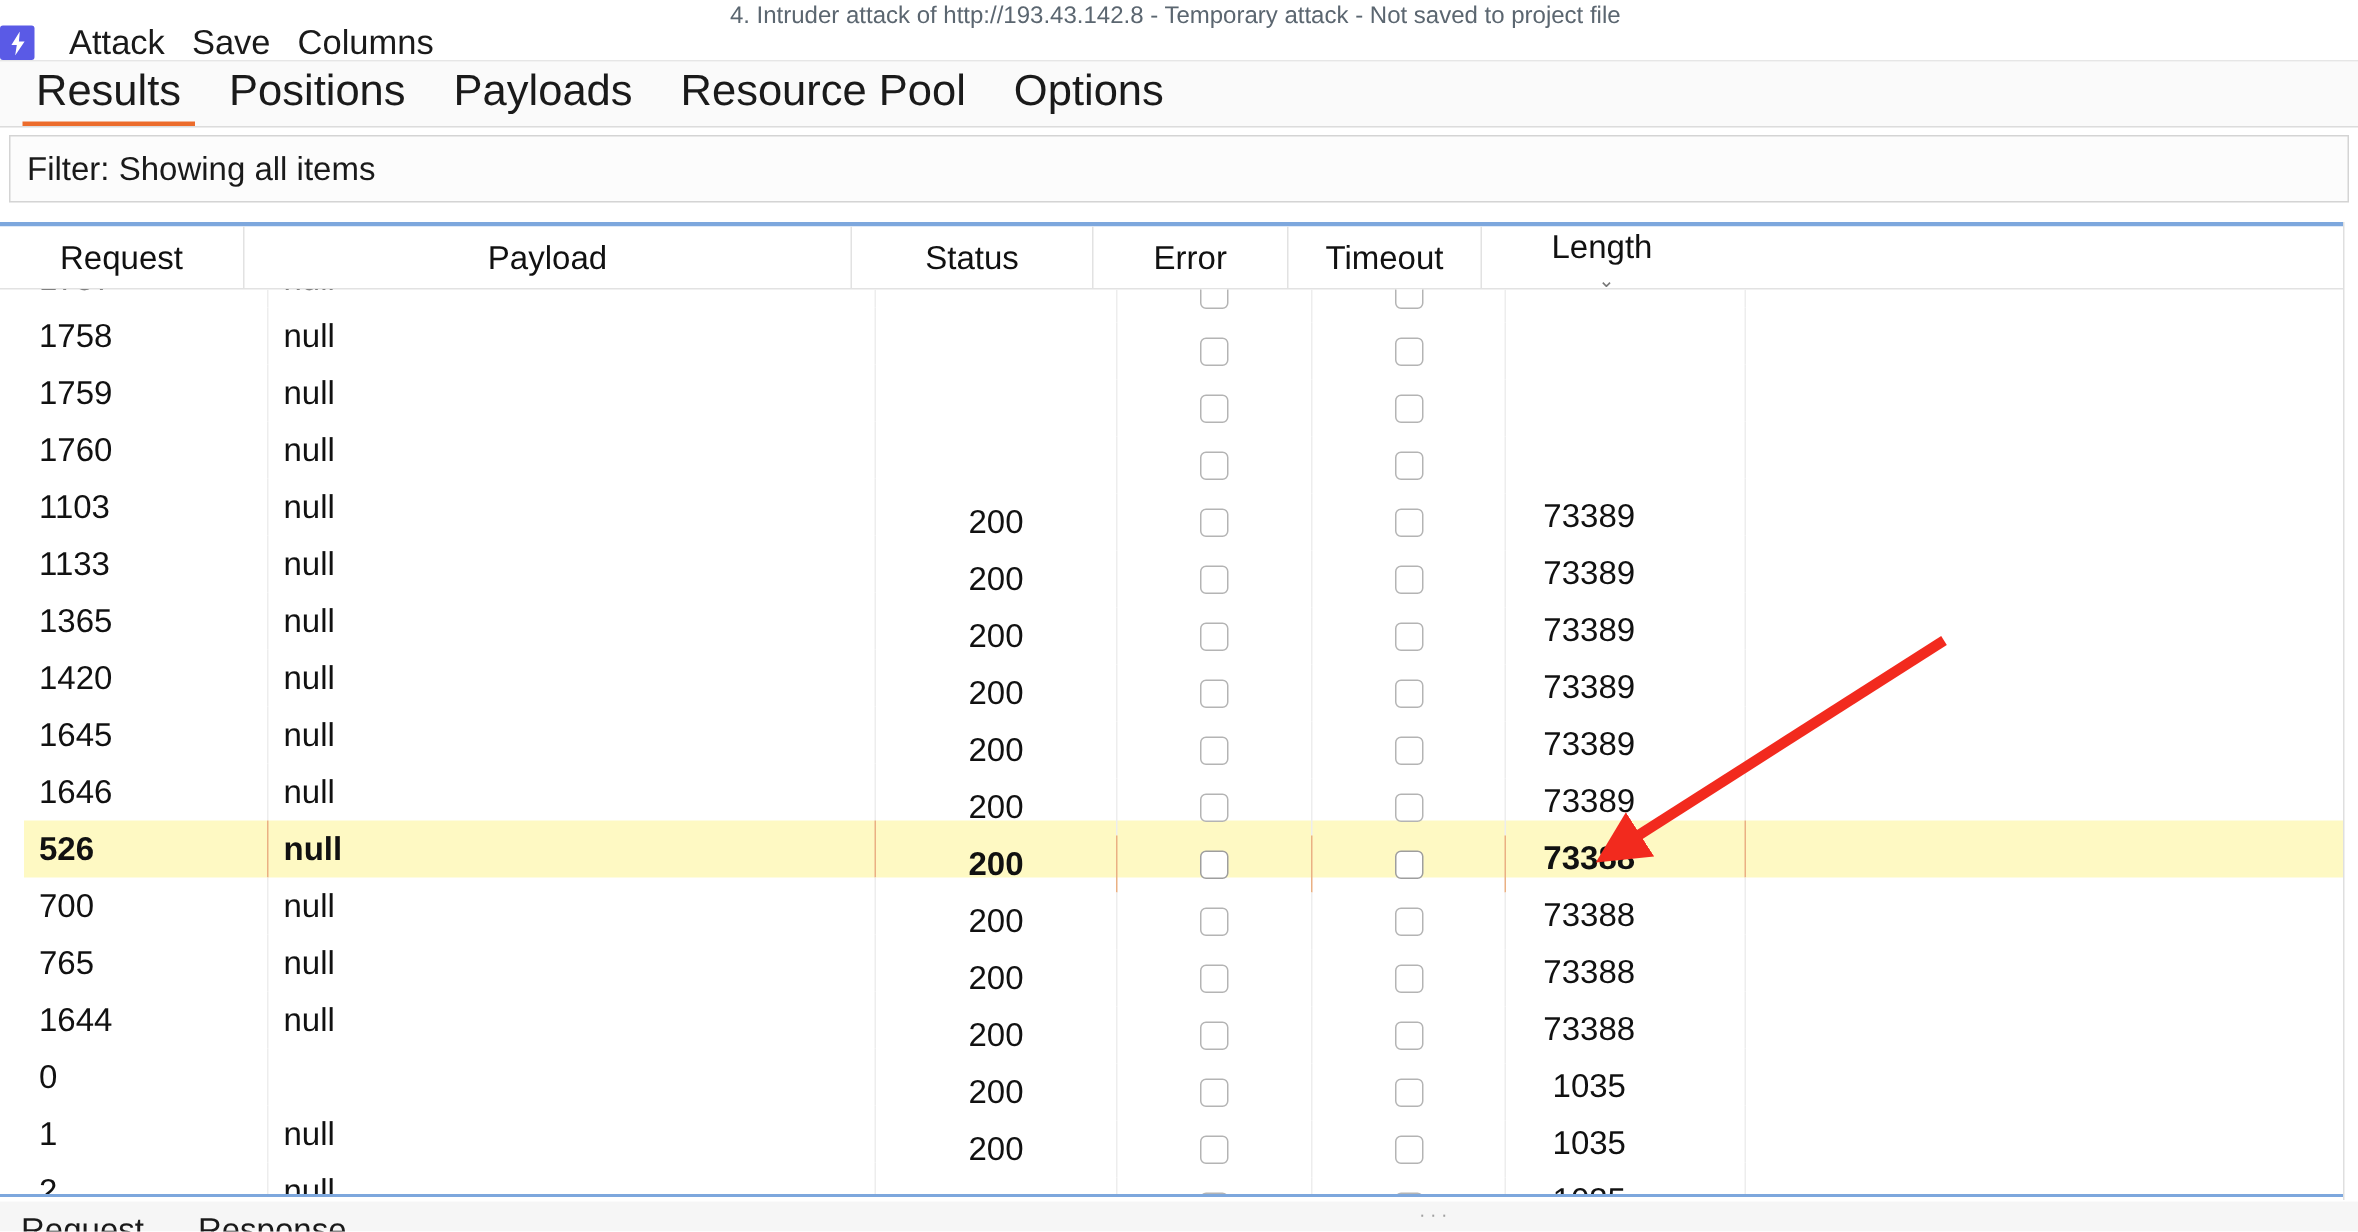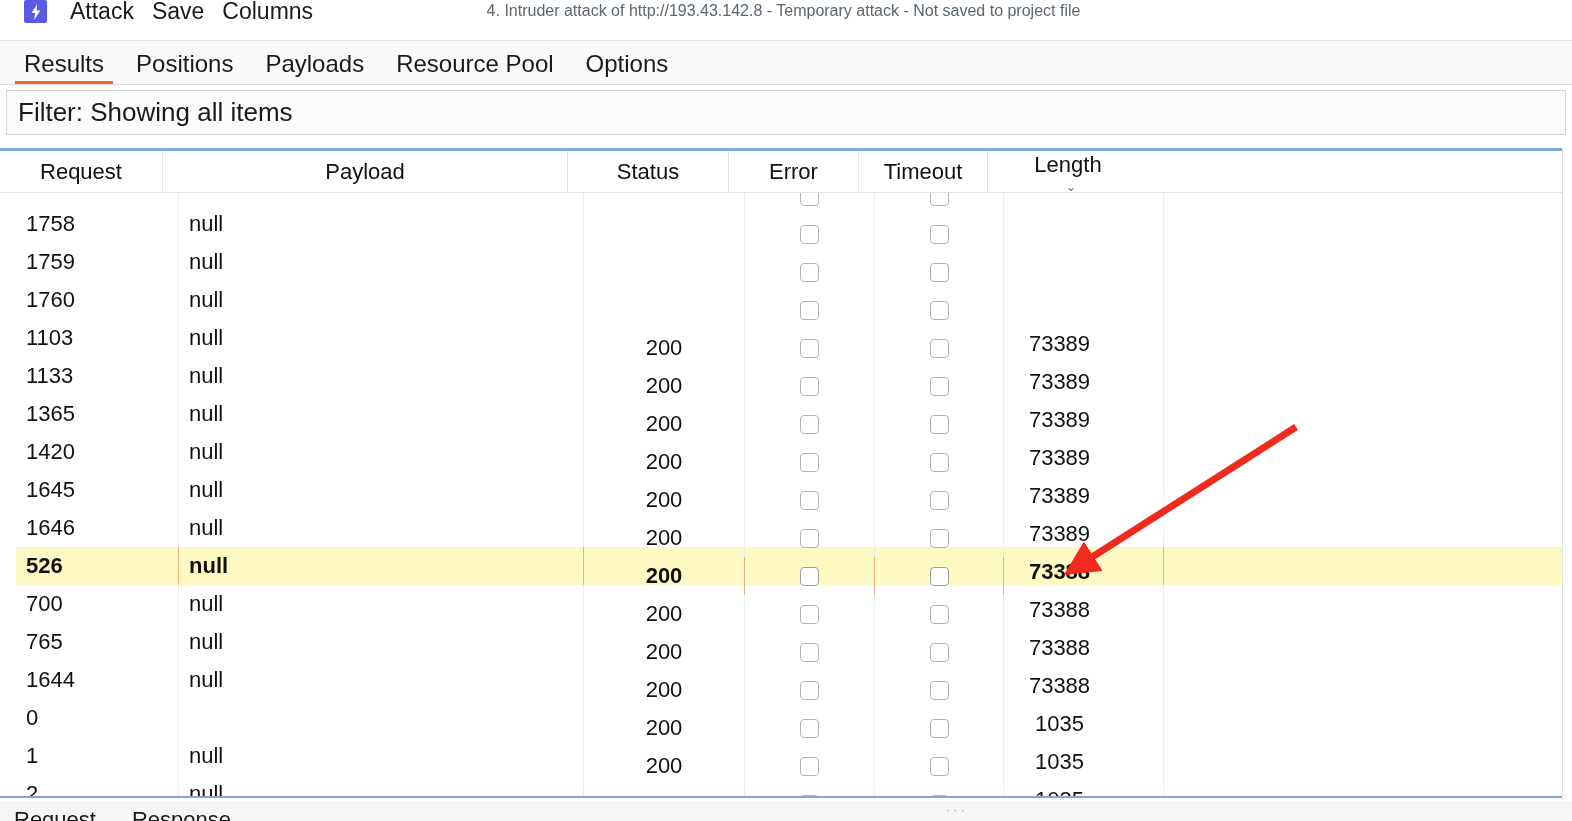--- a/index.html
+++ b/index.html
@@ -11,22 +11,22 @@
   }
 
   .window { position: relative; width: 1572px; height: 821px; background:#fff; }
 
   
   .menubar {
     position: relative;
     height: 41px;
     background: #ffffff;
     display: flex;
-    align-items: flex-start;
-    padding-left: 24px;
+    align-items: flex-end;
+    padding-left: 0;
     border-bottom: 1px solid #e6e6e6;
   }
   .app-icon {
     width: 23px; height: 23px;
     background: #5a5ae6;
     border-radius: 2px;
     display: flex; align-items: center; justify-content: center;
     margin-right: 14px;
     flex: 0 0 auto;
   }
@@ -53,21 +53,21 @@
   
   .tabbar {
     height: 44px;
     background: #fafafa;
     display: flex;
     align-items: flex-end;
     padding-left: 8px;
     border-bottom: 1px solid #dcdcdc;
   }
   .tab {
-    font-size: 24px;
+    font-size: 29px;
     color: #1a1a1a;
     padding: 0 16px 8px 16px;
     position: relative;
     cursor: default;
     white-space: nowrap;
     line-height: 1;
   }
   .tab.active::after {
     content: "";
     position: absolute;
@@ -78,21 +78,21 @@
 
   
   .filterbar {
     height: 45px;
     margin: 5px 6px 0 6px;
     background: #fcfcfc;
     border: 1px solid #d4d4d4;
     display: flex;
     align-items: center;
     padding-left: 11px;
-    font-size: 26px;
+    font-size: 22px;
     color: #1a1a1a;
     cursor: default;
   }
 
   
   .table-wrap {
     position: absolute;
     top: 148px;
     left: 0;
     width: 1572px;

